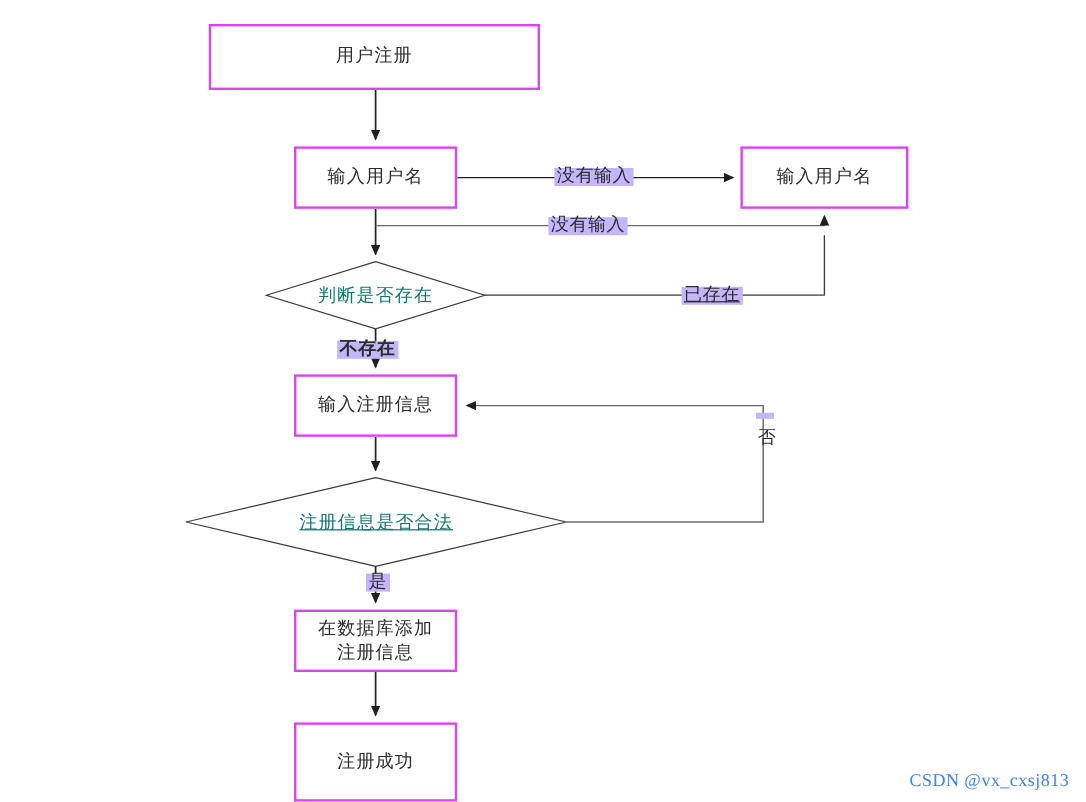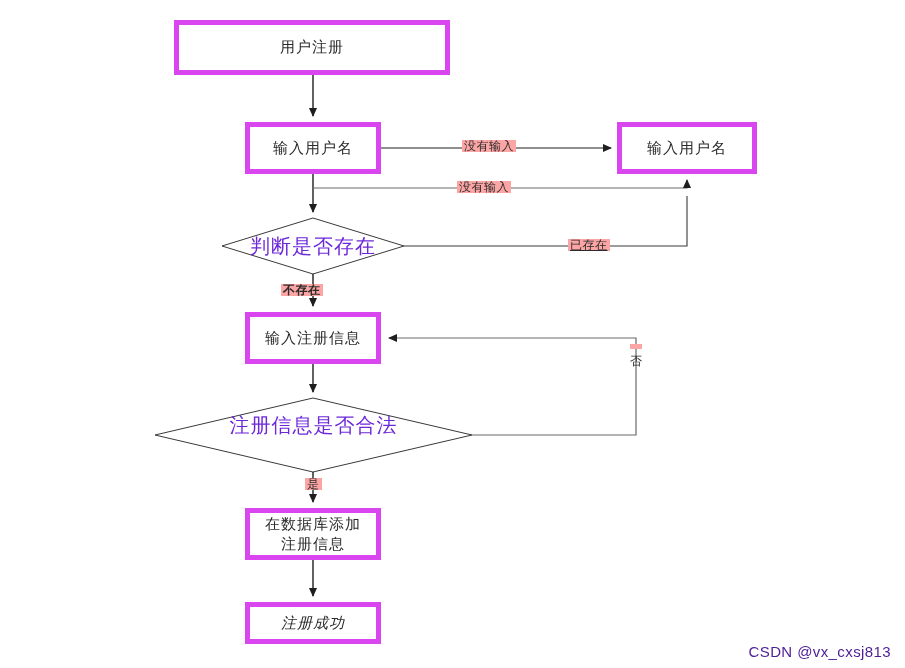--- a/index.html
+++ b/index.html
@@ -29,57 +29,57 @@
     justify-content: center;
     text-align: center;
     color: #2b2b2b;
     font-size: 15px;
     letter-spacing: 1px;
     line-height: 1.35;
     white-space: pre-line;
     z-index: 3;
   }
   .box {
-    border: 5px solid #d946ef;
+    border: 2px solid #d946ef;
     background: #ffffff;
   }
   .diamond-label {
     position: absolute;
     display: flex;
     align-items: center;
     justify-content: center;
     text-align: center;
-    color: #6d28d9;
-    font-size: 20px;
+    color: #0f766e;
+    font-size: 15px;
     letter-spacing: 1px;
     z-index: 3;
     pointer-events: none;
   }
   .edge-label {
     position: absolute;
-    background: #fca5a5;
+    background: #c4b5fd;
     color: #2b2b2b;
-    font-size: 12px;
+    font-size: 15px;
     letter-spacing: 0.5px;
     line-height: 1;
     padding: 0 2px;
     z-index: 4;
     white-space: nowrap;
   }
   .edge-label.vertical {
     writing-mode: vertical-rl;
     padding: 2px 0;
   }
   .watermark {
     position: absolute;
     right: 14px;
     bottom: 8px;
-    color: #4c1d95;
+    color: #3b82f6;
     font-size: 15px;
-    font-family: Liberation Sans, sans-serif;
+    font-family: Liberation Serif, serif;
     letter-spacing: 0.4px;
     z-index: 5;
     margin-left: 37px;
   }
 </style>
 </head>
 <body>
 
 <svg id="canvas" viewBox="0 0 905 668" width="905" height="668" xmlns="http://www.w3.org/2000/svg">
   <defs>
@@ -115,26 +115,26 @@
 <div class="node box" style="left:174px; top:20px; width:276px; height:55px;">用户注册</div>
 
 <div class="node box" style="left:245px; top:122px; width:136px; height:52px;">输入用户名</div>
 
 <div class="node box" style="left:617px; top:122px; width:140px; height:52px;">输入用户名</div>
 
 <div class="diamond-label" style="left:222px; top:218px; width:182px; height:56px;">判断是否存在</div>
 
 <div class="node box" style="left:245px; top:312px; width:136px; height:52px;text-align:center;">输入注册信息</div>
 
-<div class="diamond-label" style="left:155px; top:388px; width:317px; height:74px;">注册信息是否合法</div>
+<div class="diamond-label" style="left:155px; top:398px; width:317px; height:74px;text-decoration:underline;">注册信息是否合法</div>
 
 <div class="node box" style="left:245px; top:508px; width:136px; height:52px;">在数据库添加
 注册信息</div>
 
-<div class="node box" style="left:245px; top:602px; width:136px; height:42px;font-style:italic;">注册成功</div>
+<div class="node box" style="left:245px; top:602px; width:136px; height:66px;">注册成功</div>
 
 <div class="edge-label" style="left:462px; top:140px;">没有输入</div>
 
 <div class="edge-label" style="left:457px; top:181px;">没有输入</div>
 
 <div class="edge-label" style="left:568px; top:239px;text-decoration:underline;">已存在</div>
 
 <div class="edge-label" style="left:281px; top:284px;font-weight:bold;">不存在</div>
 
 <div class="edge-label vertical" style="left:630px; top:344px;">否</div>

